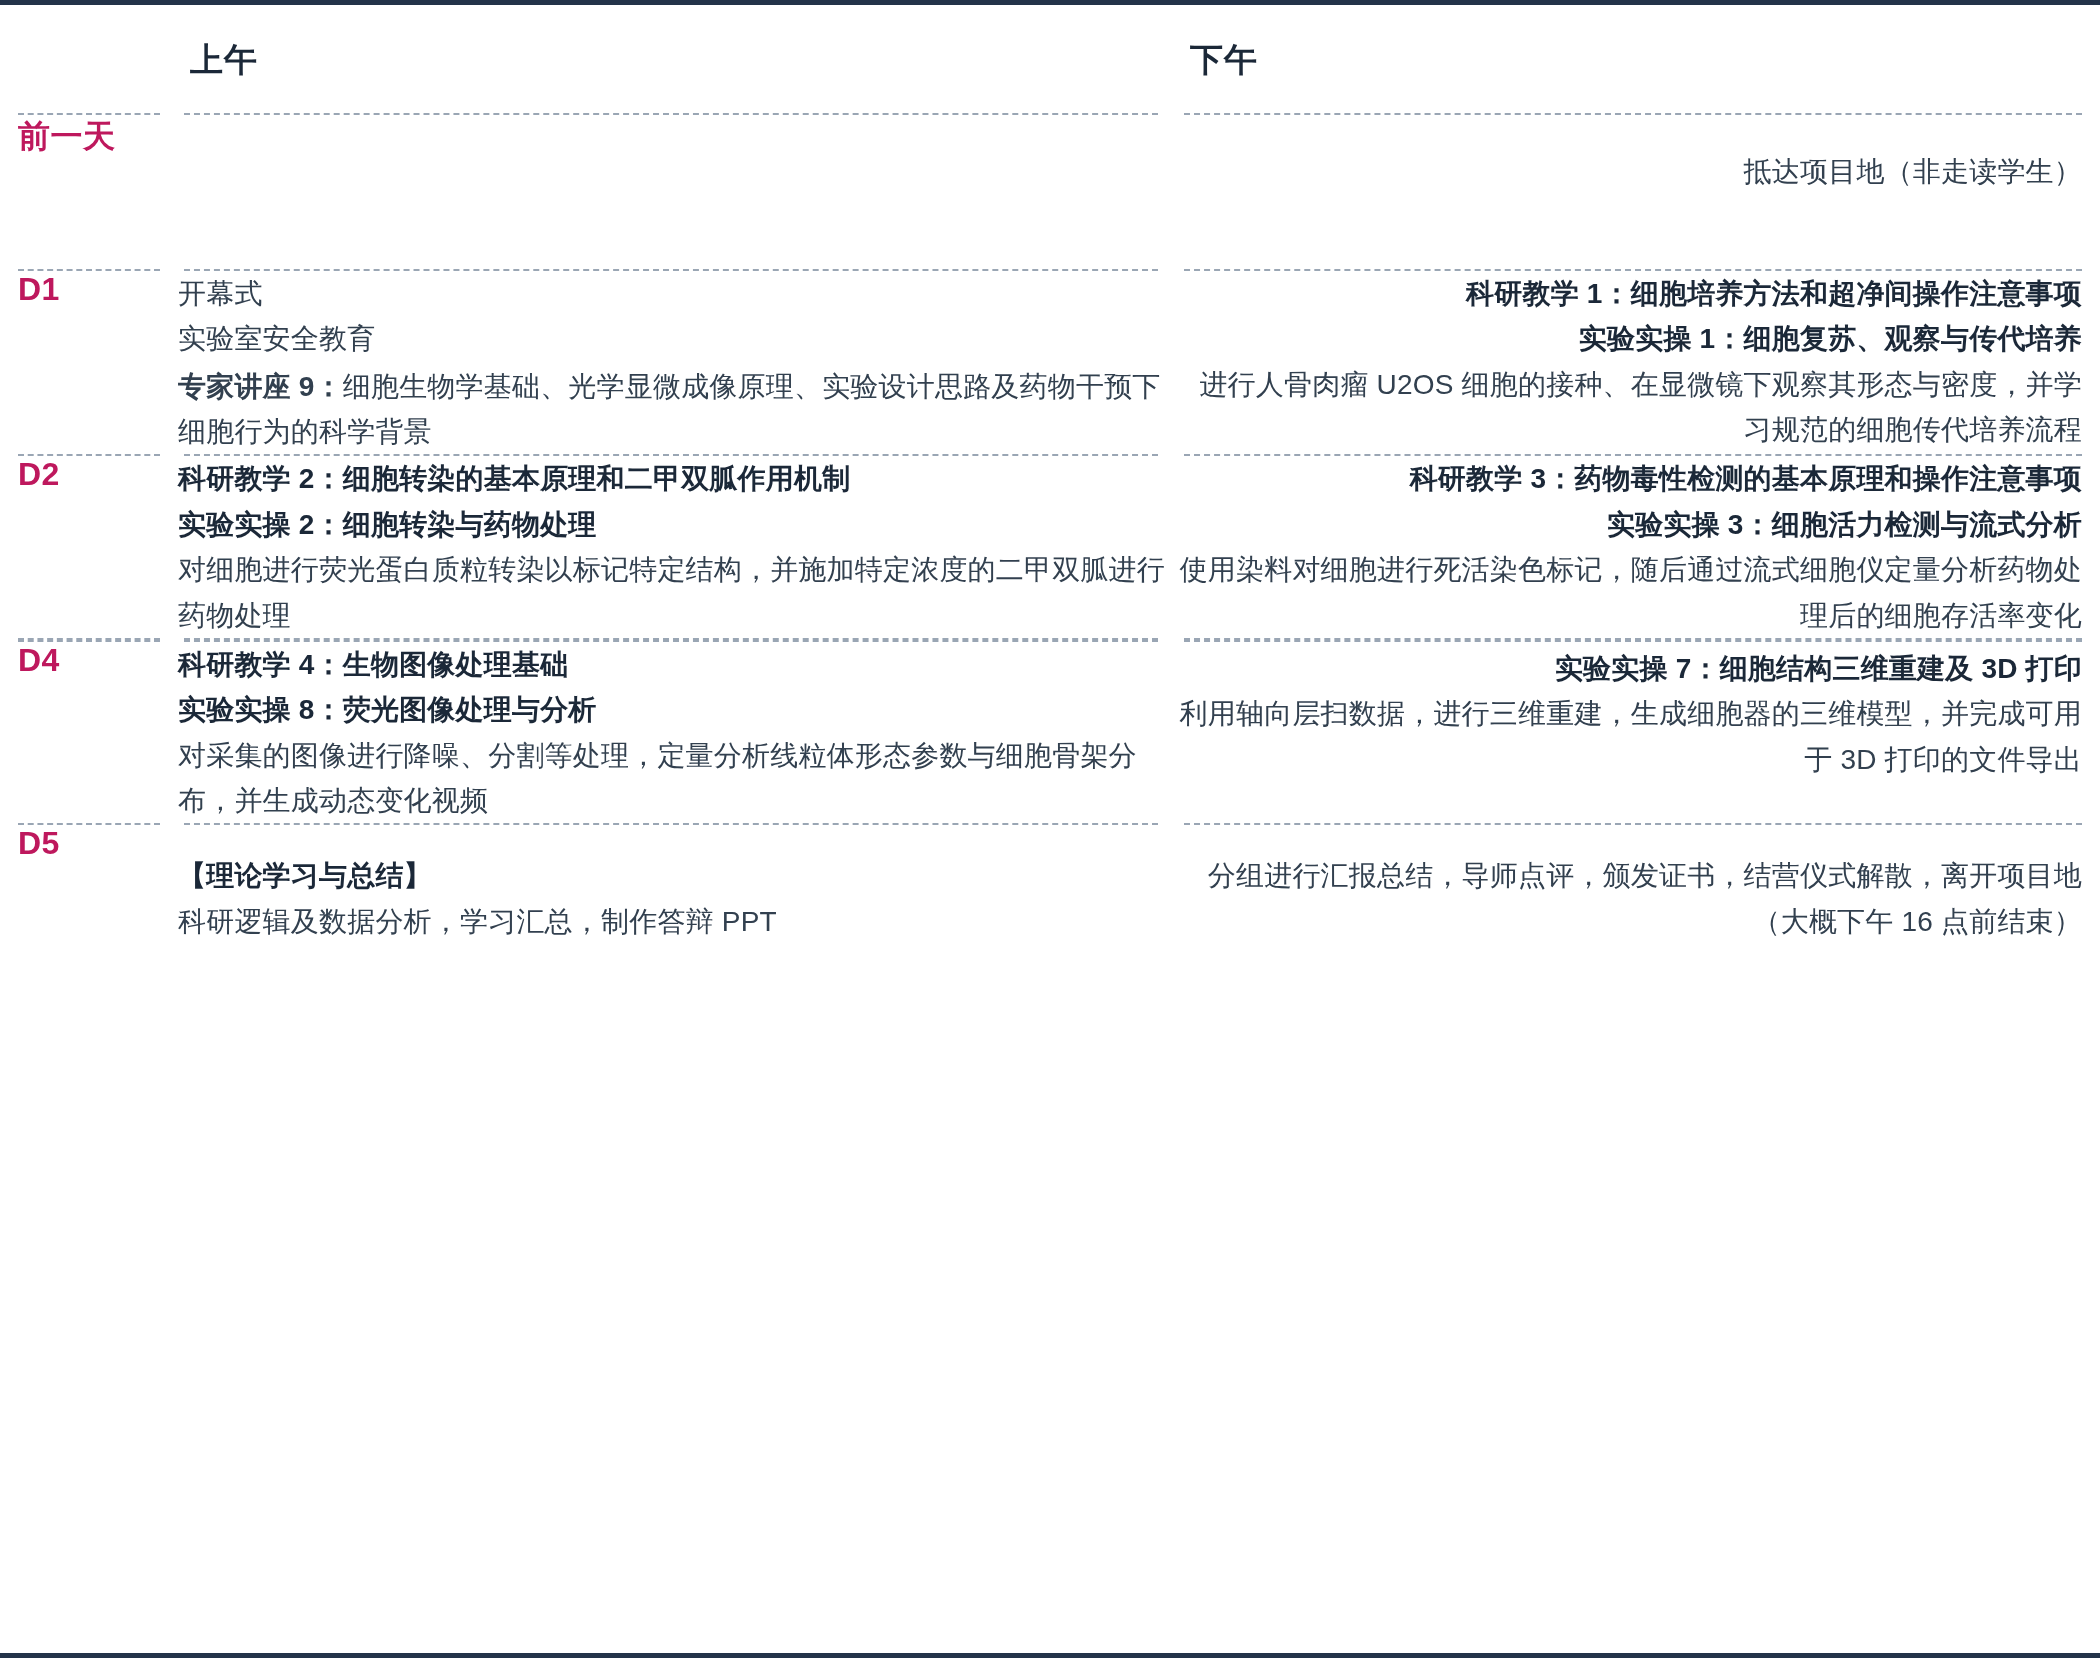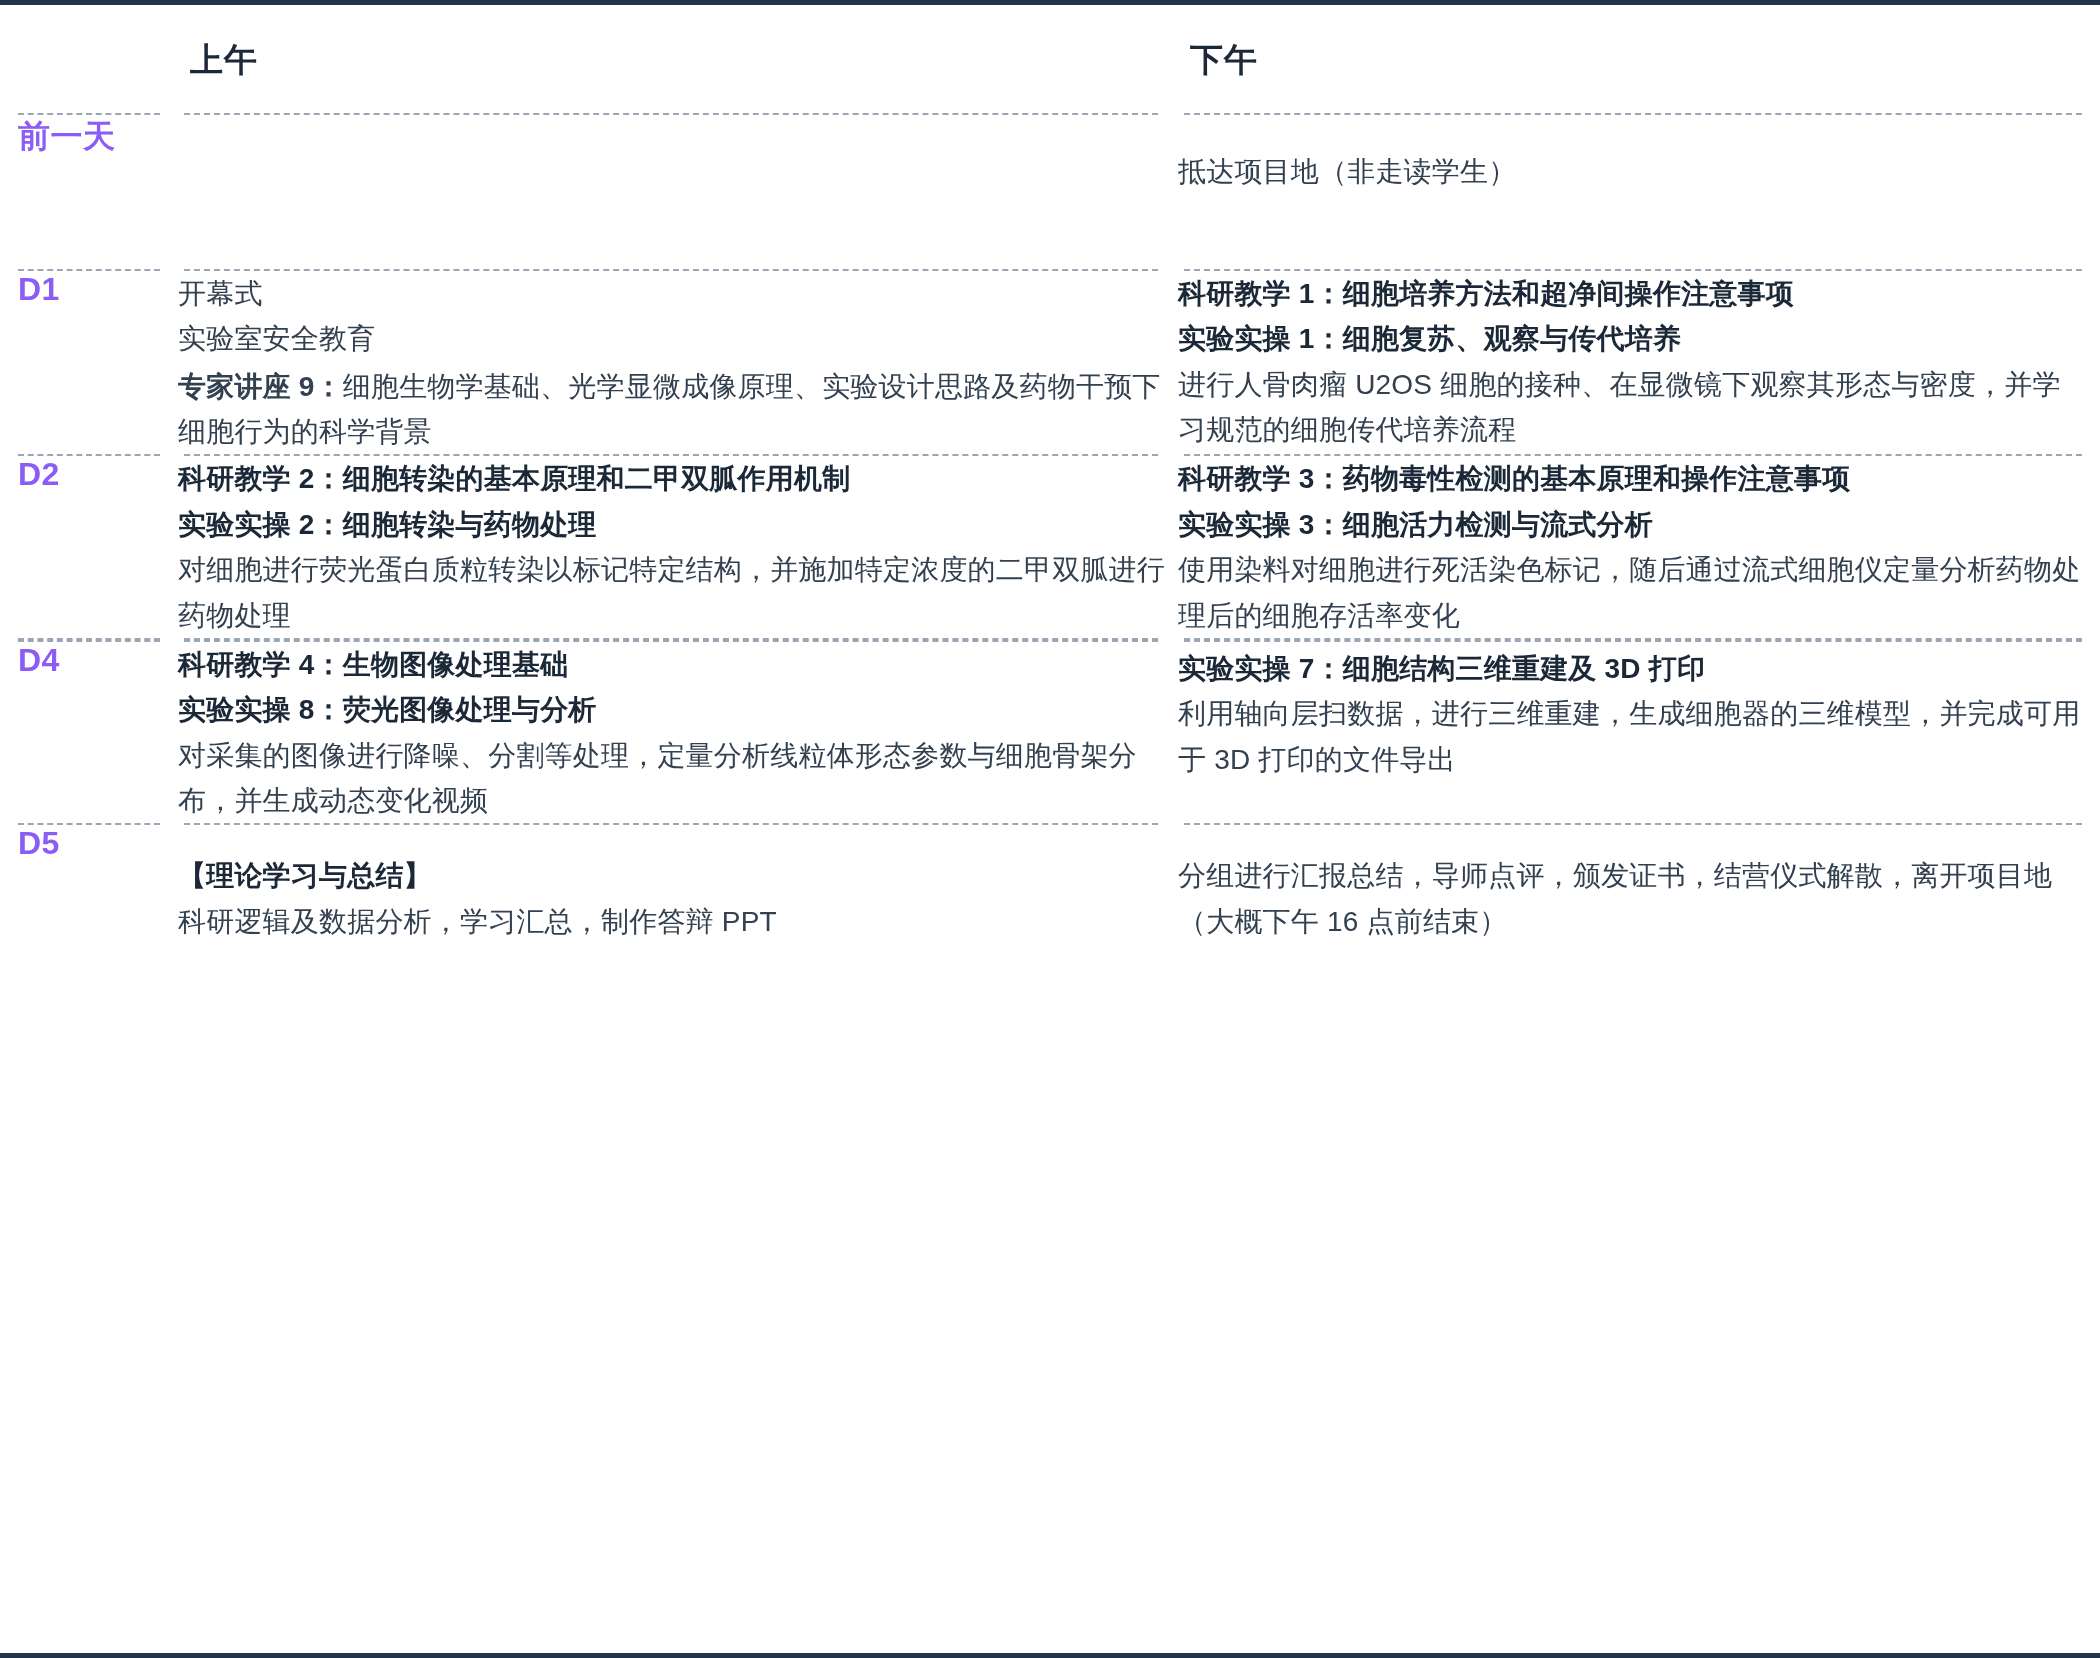--- a/index.html
+++ b/index.html
@@ -82,27 +82,27 @@
 
   
   td.day-cell {
     text-align: left;
     padding: 0 0 0 6px;
     vertical-align: middle;
   }
   .day-label {
     font-size: 32px;
     font-weight: bold;
-    color: #8b5cf6;
+    color: #be185d;
     letter-spacing: 0.5px;
   }
   td.am-cell, td.pm-cell {
     padding: 26px 28px 26px 14px;
   }
-  td.pm-cell { padding-right: 8px; }
+  td.pm-cell { padding-right: 8px; text-align: right; }
 
   .line {
     font-size: 28px;
     line-height: 1.62;
     color: #32404f;
     letter-spacing: 0.2px;
   }
   .line.bold {
     font-weight: bold;
     color: #1b2838;

